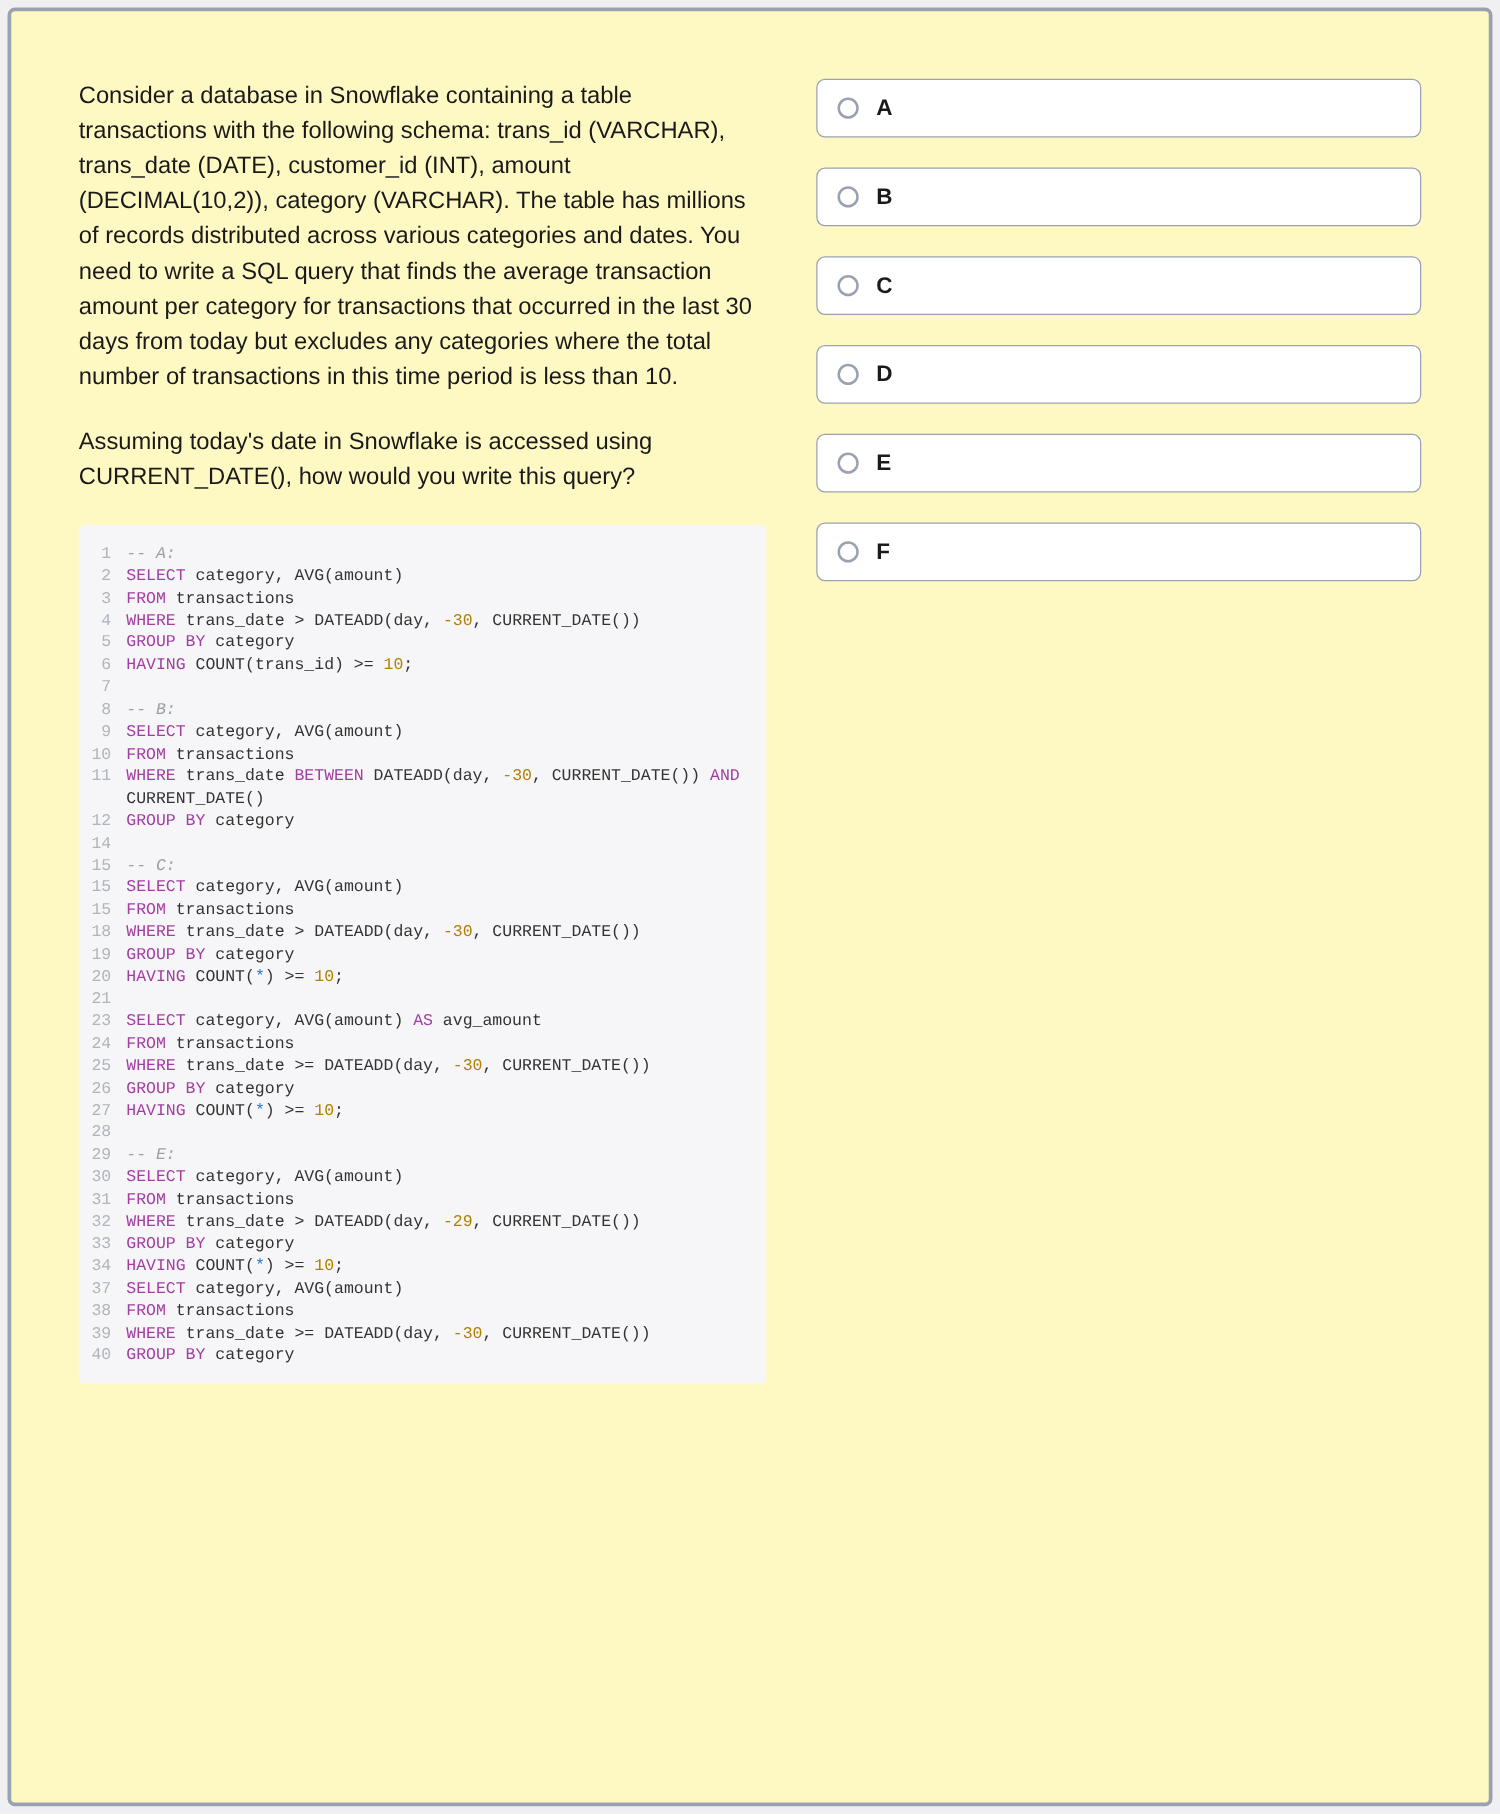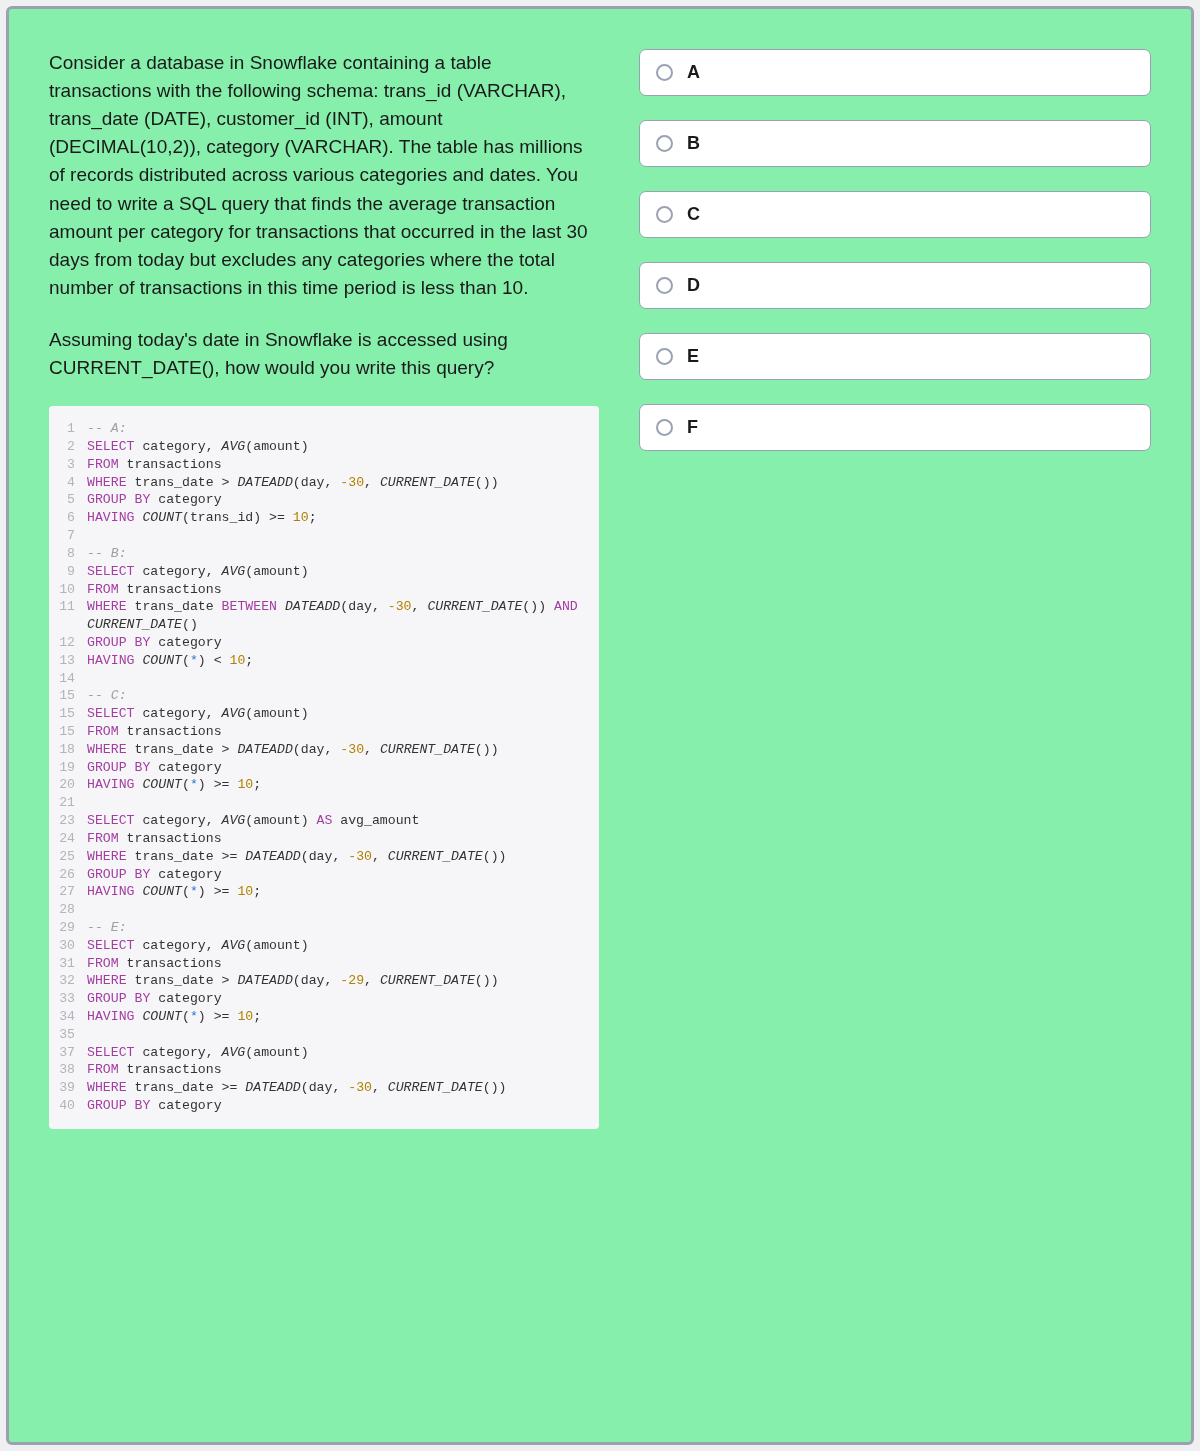--- a/index.html
+++ b/index.html
@@ -3,24 +3,24 @@
 <meta charset="utf-8">
 <style>
   * { box-sizing: border-box; margin: 0; padding: 0; }
   body {
     background: #f0f0f2;
     font-family: -apple-system, BlinkMacSystemFont, "Segoe UI", Helvetica, Arial, sans-serif;
     padding: 6px;
     width: 1200px;
   }
   .outer-frame {
-    background: #86efac;
+    background: #fef9c3;
     border: 3px solid #9aa2b1;
     border-radius: 6px;
-    padding: 40px;
+    padding: 54px;
     min-height: 1439px;
   }
   .layout {
     display: flex;
     gap: 40px;
   }
   .left-col {
     flex: 0 0 550px;
   }
   .right-col {
@@ -55,21 +55,21 @@
     user-select: none;
   }
   .code-content {
     flex: 1;
     white-space: pre-wrap;
     word-break: break-word;
     color: #333;
   }
   .tok-cmt   { color: #9aa0a6; font-style: italic; }
   .tok-kw    { color: #a23da2; }
-  .tok-fn    { color: #333; font-style: italic; }
+  .tok-fn    { color: #333; }
   .tok-num   { color: #b08000; }
   .tok-op    { color: #333; }
   .tok-punct { color: #333; }
   .tok-star  { color: #2a72d4; }
   .tok-id    { color: #333; }
   .answer-option {
     display: flex;
     align-items: center;
     border: 1.5px solid #9aa2b1;
     border-radius: 7px;
@@ -110,42 +110,40 @@
           <div class="code-line"><span class="gutter">4</span><span class="code-content"><span class="tok-kw">WHERE</span> <span class="tok-id">trans_date</span> <span class="tok-op">&gt;</span> <span class="tok-fn">DATEADD</span><span class="tok-punct">(</span><span class="tok-id">day</span><span class="tok-punct">, </span><span class="tok-num">-30</span><span class="tok-punct">, </span><span class="tok-fn">CURRENT_DATE</span><span class="tok-punct">())</span></span></div>
           <div class="code-line"><span class="gutter">5</span><span class="code-content"><span class="tok-kw">GROUP BY</span> <span class="tok-id">category</span></span></div>
           <div class="code-line"><span class="gutter">6</span><span class="code-content"><span class="tok-kw">HAVING</span> <span class="tok-fn">COUNT</span><span class="tok-punct">(</span><span class="tok-id">trans_id</span><span class="tok-punct">) </span><span class="tok-op">&gt;=</span> <span class="tok-num">10</span><span class="tok-punct">;</span></span></div>
           <div class="code-line"><span class="gutter">7</span><span class="code-content"> </span></div>
           <div class="code-line"><span class="gutter">8</span><span class="code-content"><span class="tok-cmt">-- B:</span></span></div>
           <div class="code-line"><span class="gutter">9</span><span class="code-content"><span class="tok-kw">SELECT</span> <span class="tok-id">category</span><span class="tok-punct">, </span><span class="tok-fn">AVG</span><span class="tok-punct">(</span><span class="tok-id">amount</span><span class="tok-punct">)</span></span></div>
           <div class="code-line"><span class="gutter">10</span><span class="code-content"><span class="tok-kw">FROM</span> <span class="tok-id">transactions</span></span></div>
           <div class="code-line"><span class="gutter">11</span><span class="code-content"><span class="tok-kw">WHERE</span> <span class="tok-id">trans_date</span> <span class="tok-kw">BETWEEN</span> <span class="tok-fn">DATEADD</span><span class="tok-punct">(</span><span class="tok-id">day</span><span class="tok-punct">, </span><span class="tok-num">-30</span><span class="tok-punct">, </span><span class="tok-fn">CURRENT_DATE</span><span class="tok-punct">()) </span><span class="tok-kw">AND</span>
 <span class="tok-fn">CURRENT_DATE</span><span class="tok-punct">()</span></span></div>
           <div class="code-line"><span class="gutter">12</span><span class="code-content"><span class="tok-kw">GROUP BY</span> <span class="tok-id">category</span></span></div>
-          <div class="code-line"><span class="gutter">13</span><span class="code-content"><span class="tok-kw">HAVING</span> <span class="tok-fn">COUNT</span><span class="tok-punct">(</span><span class="tok-star">*</span><span class="tok-punct">) </span><span class="tok-op">&lt;</span> <span class="tok-num">10</span><span class="tok-punct">;</span></span></div>
           <div class="code-line"><span class="gutter">14</span><span class="code-content"> </span></div>
           <div class="code-line"><span class="gutter">15</span><span class="code-content"><span class="tok-cmt">-- C:</span></span></div>
           <div class="code-line"><span class="gutter">15</span><span class="code-content"><span class="tok-kw">SELECT</span> <span class="tok-id">category</span><span class="tok-punct">, </span><span class="tok-fn">AVG</span><span class="tok-punct">(</span><span class="tok-id">amount</span><span class="tok-punct">)</span></span></div>
           <div class="code-line"><span class="gutter">15</span><span class="code-content"><span class="tok-kw">FROM</span> <span class="tok-id">transactions</span></span></div>
           <div class="code-line"><span class="gutter">18</span><span class="code-content"><span class="tok-kw">WHERE</span> <span class="tok-id">trans_date</span> <span class="tok-op">&gt;</span> <span class="tok-fn">DATEADD</span><span class="tok-punct">(</span><span class="tok-id">day</span><span class="tok-punct">, </span><span class="tok-num">-30</span><span class="tok-punct">, </span><span class="tok-fn">CURRENT_DATE</span><span class="tok-punct">())</span></span></div>
           <div class="code-line"><span class="gutter">19</span><span class="code-content"><span class="tok-kw">GROUP BY</span> <span class="tok-id">category</span></span></div>
           <div class="code-line"><span class="gutter">20</span><span class="code-content"><span class="tok-kw">HAVING</span> <span class="tok-fn">COUNT</span><span class="tok-punct">(</span><span class="tok-star">*</span><span class="tok-punct">) </span><span class="tok-op">&gt;=</span> <span class="tok-num">10</span><span class="tok-punct">;</span></span></div>
           <div class="code-line"><span class="gutter">21</span><span class="code-content"> </span></div>
           <div class="code-line"><span class="gutter">23</span><span class="code-content"><span class="tok-kw">SELECT</span> <span class="tok-id">category</span><span class="tok-punct">, </span><span class="tok-fn">AVG</span><span class="tok-punct">(</span><span class="tok-id">amount</span><span class="tok-punct">) </span><span class="tok-kw">AS</span> <span class="tok-id">avg_amount</span></span></div>
           <div class="code-line"><span class="gutter">24</span><span class="code-content"><span class="tok-kw">FROM</span> <span class="tok-id">transactions</span></span></div>
           <div class="code-line"><span class="gutter">25</span><span class="code-content"><span class="tok-kw">WHERE</span> <span class="tok-id">trans_date</span> <span class="tok-op">&gt;=</span> <span class="tok-fn">DATEADD</span><span class="tok-punct">(</span><span class="tok-id">day</span><span class="tok-punct">, </span><span class="tok-num">-30</span><span class="tok-punct">, </span><span class="tok-fn">CURRENT_DATE</span><span class="tok-punct">())</span></span></div>
           <div class="code-line"><span class="gutter">26</span><span class="code-content"><span class="tok-kw">GROUP BY</span> <span class="tok-id">category</span></span></div>
           <div class="code-line"><span class="gutter">27</span><span class="code-content"><span class="tok-kw">HAVING</span> <span class="tok-fn">COUNT</span><span class="tok-punct">(</span><span class="tok-star">*</span><span class="tok-punct">) </span><span class="tok-op">&gt;=</span> <span class="tok-num">10</span><span class="tok-punct">;</span></span></div>
           <div class="code-line"><span class="gutter">28</span><span class="code-content"> </span></div>
           <div class="code-line"><span class="gutter">29</span><span class="code-content"><span class="tok-cmt">-- E:</span></span></div>
           <div class="code-line"><span class="gutter">30</span><span class="code-content"><span class="tok-kw">SELECT</span> <span class="tok-id">category</span><span class="tok-punct">, </span><span class="tok-fn">AVG</span><span class="tok-punct">(</span><span class="tok-id">amount</span><span class="tok-punct">)</span></span></div>
           <div class="code-line"><span class="gutter">31</span><span class="code-content"><span class="tok-kw">FROM</span> <span class="tok-id">transactions</span></span></div>
           <div class="code-line"><span class="gutter">32</span><span class="code-content"><span class="tok-kw">WHERE</span> <span class="tok-id">trans_date</span> <span class="tok-op">&gt;</span> <span class="tok-fn">DATEADD</span><span class="tok-punct">(</span><span class="tok-id">day</span><span class="tok-punct">, </span><span class="tok-num">-29</span><span class="tok-punct">, </span><span class="tok-fn">CURRENT_DATE</span><span class="tok-punct">())</span></span></div>
           <div class="code-line"><span class="gutter">33</span><span class="code-content"><span class="tok-kw">GROUP BY</span> <span class="tok-id">category</span></span></div>
           <div class="code-line"><span class="gutter">34</span><span class="code-content"><span class="tok-kw">HAVING</span> <span class="tok-fn">COUNT</span><span class="tok-punct">(</span><span class="tok-star">*</span><span class="tok-punct">) </span><span class="tok-op">&gt;=</span> <span class="tok-num">10</span><span class="tok-punct">;</span></span></div>
-          <div class="code-line"><span class="gutter">35</span><span class="code-content"> </span></div>
           <div class="code-line"><span class="gutter">37</span><span class="code-content"><span class="tok-kw">SELECT</span> <span class="tok-id">category</span><span class="tok-punct">, </span><span class="tok-fn">AVG</span><span class="tok-punct">(</span><span class="tok-id">amount</span><span class="tok-punct">)</span></span></div>
           <div class="code-line"><span class="gutter">38</span><span class="code-content"><span class="tok-kw">FROM</span> <span class="tok-id">transactions</span></span></div>
           <div class="code-line"><span class="gutter">39</span><span class="code-content"><span class="tok-kw">WHERE</span> <span class="tok-id">trans_date</span> <span class="tok-op">&gt;=</span> <span class="tok-fn">DATEADD</span><span class="tok-punct">(</span><span class="tok-id">day</span><span class="tok-punct">, </span><span class="tok-num">-30</span><span class="tok-punct">, </span><span class="tok-fn">CURRENT_DATE</span><span class="tok-punct">())</span></span></div>
           <div class="code-line"><span class="gutter">40</span><span class="code-content"><span class="tok-kw">GROUP BY</span> <span class="tok-id">category</span></span></div>
         </div>
     </div>
 
     <div class="right-col" id="answers">
         <div class="answer-option">
           <span class="radio-circle"></span>

